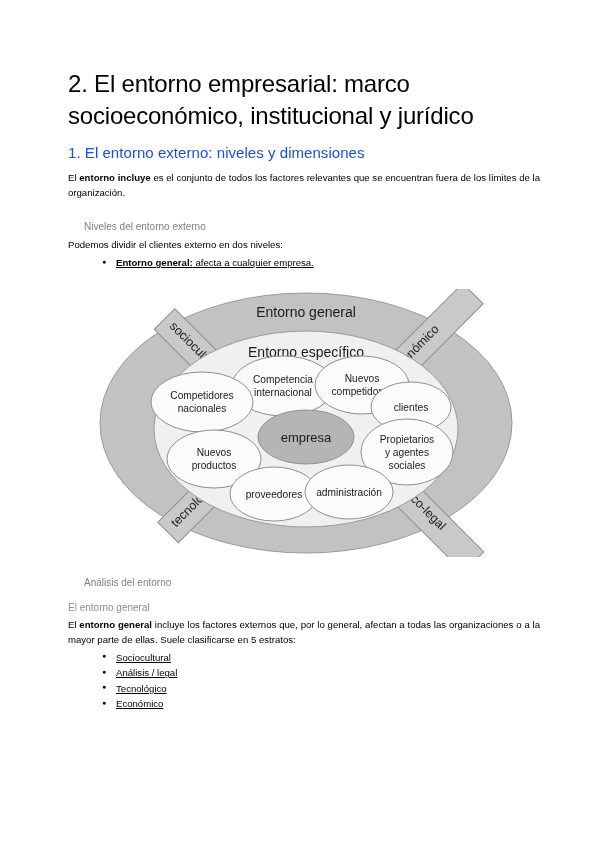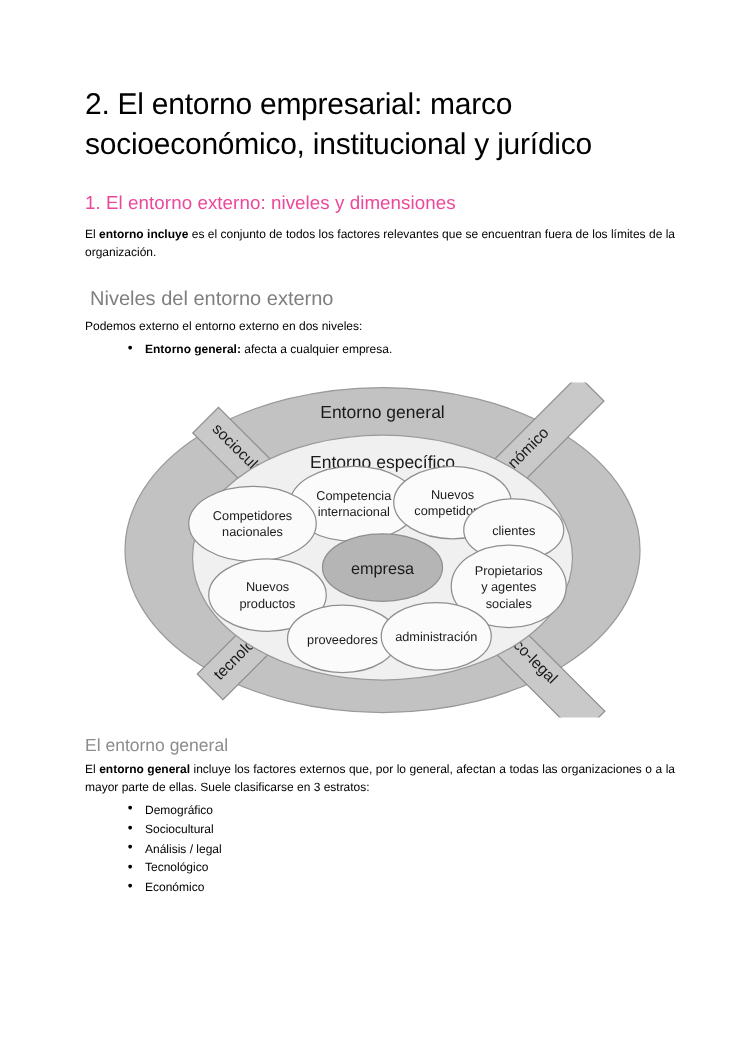--- a/index.html
+++ b/index.html
@@ -32,32 +32,32 @@
     font-size: 24px;
     font-weight: normal;
     line-height: 1.34;
     margin: 0 0 0 0;
     letter-spacing: -0.2px;
     color: #000;
   }
   h2.section-title {
     font-size: 15px;
     font-weight: normal;
-    color: #ec4899;
-    margin: 22px 0 10px 0;
+    color: #1d4ed8;
+    margin: 12px 0 10px 0;
     letter-spacing: 0.05px;
   }
   h3.sub-title {
-    font-size: 16px;
+    font-size: 10px;
     font-weight: normal;
     color: #7f7f7f;
-    margin: 20px 0 6px 4px;
+    margin: 20px 0 6px 16px;
   }
   h4.sub-sub-title {
-    font-size: 14px;
+    font-size: 10px;
     font-weight: normal;
     color: #8c8c8c;
     margin: 14px 0 5px 0;
   }
   p.body-text {
     font-size: 9.6px;
     line-height: 1.56;
     margin: 0 0 2px 0;
     text-align: justify;
     color: #000;
@@ -69,20 +69,21 @@
     margin: 1px 0 0 0;
     padding-left: 34px;
     list-style: none;
   }
   ul.bullets li {
     font-size: 9.6px;
     line-height: 1.62;
     position: relative;
     padding-left: 14px;
     color: #000;
+    text-decoration: underline;
   }
   ul.bullets li::before {
     content: "\25CF";
     position: absolute;
     left: 0;
     top: -0.5px;
     font-size: 7px;
     line-height: 1.9;
     color: #000;
   }
@@ -113,21 +114,21 @@
   <div class="content">
 
     <h1 class="doc-title">2. El entorno empresarial: marco socioeconómico, institucional y jurídico</h1>
 
     <h2 class="section-title">1. El entorno externo: niveles y dimensiones</h2>
 
     <p class="body-text"><span>El </span><span class="b">entorno incluye</span><span> es el conjunto de todos los factores relevantes que se encuentran fuera de los límites de la organización.</span></p>
 
     <h3 class="sub-title">Niveles del entorno externo</h3>
 
-    <p class="body-text nojust">Podemos externo el entorno externo en dos niveles:</p>
+    <p class="body-text nojust">Podemos dividir el clientes externo en dos niveles:</p>
 
     <ul class="bullets">
       <li><span class="b">Entorno general:</span><span> afecta a cualquier empresa.</span></li>
     </ul>
 
     <div class="diagram-wrap">
       <svg width="420" height="268" viewBox="0 0 420 268" xmlns="http://www.w3.org/2000/svg">
 
         <ellipse cx="210" cy="134" rx="206" ry="130" fill="#c2c2c2" stroke="#9a9a9a" stroke-width="1"></ellipse>
 
@@ -204,27 +205,27 @@
         </g>
 
         <g>
           <ellipse cx="210" cy="148" rx="48" ry="27" fill="#b5b5b5" stroke="#8f8f8f" stroke-width="1"></ellipse>
           <text class="d-label lbl-empresa" x="210" y="153" text-anchor="middle">empresa</text>
         </g>
 
       </svg>
     </div>
 
+    <h3 class="sub-title">Análisis del entorno</h3>
 
     <h4 class="sub-sub-title">El entorno general</h4>
 
-    <p class="body-text"><span>El </span><span class="b">entorno general</span><span> incluye los factores externos que, por lo general, afectan a todas las organizaciones o a la mayor parte de ellas. Suele clasificarse en 3 estratos:</span></p>
+    <p class="body-text"><span>El </span><span class="b">entorno general</span><span> incluye los factores externos que, por lo general, afectan a todas las organizaciones o a la mayor parte de ellas. Suele clasificarse en 5 estratos:</span></p>
 
     <ul class="bullets">
-      <li>Demográfico</li>
       <li>Sociocultural</li>
       <li>Análisis / legal</li>
       <li>Tecnológico</li>
       <li>Económico</li>
     </ul>
 
   </div>
 </div>
 
 </body></html>

